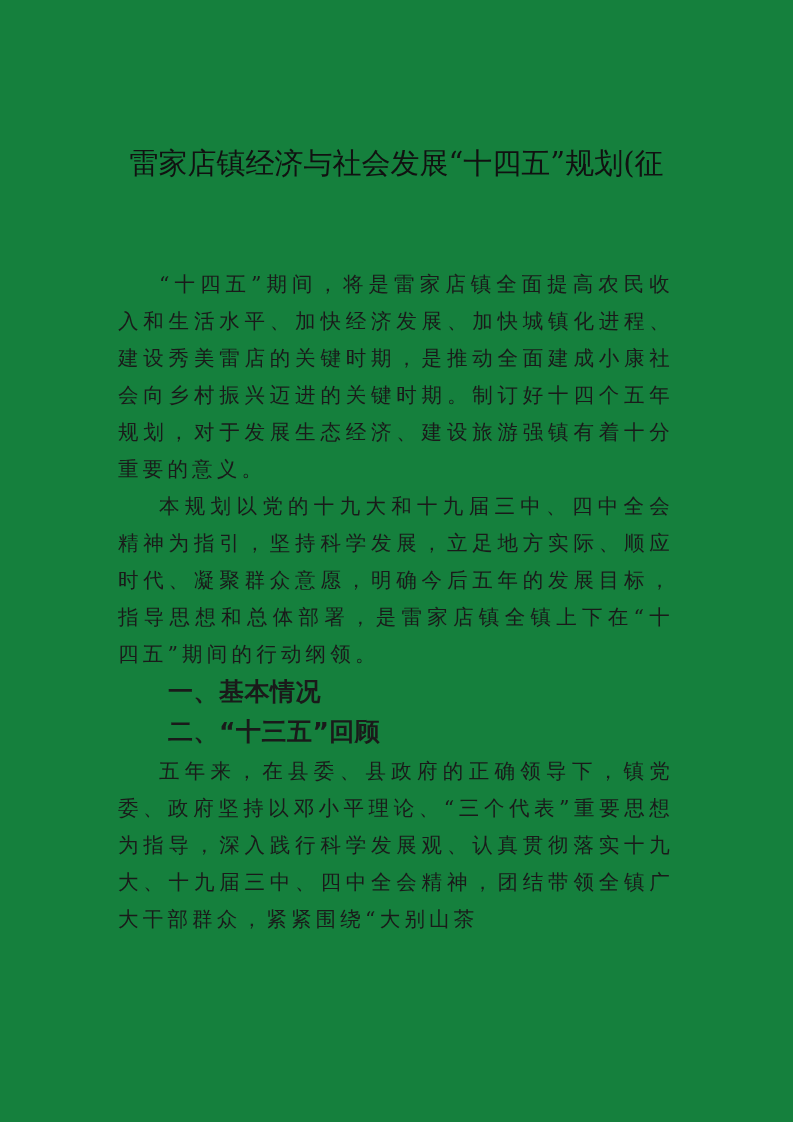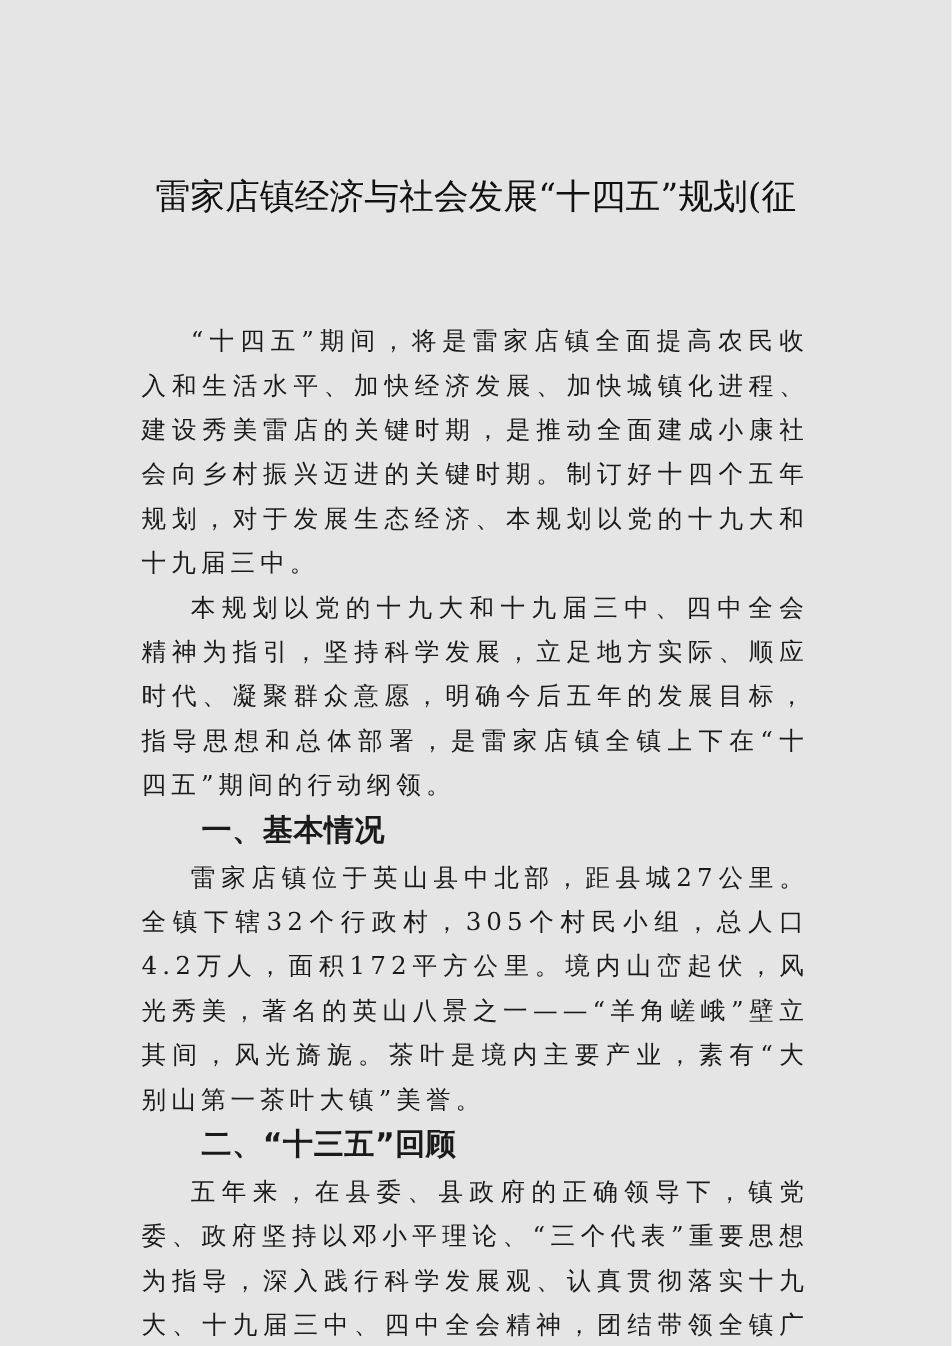--- a/index.html
+++ b/index.html
@@ -1,19 +1,19 @@
 <!DOCTYPE html>
 <html><head>
 <meta charset="utf-8">
 <style>
   html, body { margin: 0; padding: 0; background: #ffffff; }
   body { width: 793px; height: 1122px; position: relative; overflow: hidden; }
   .page {
     position: absolute; left: 0; top: 0; width: 793px; height: 1122px;
-    background: #e5e5e5; color: #000000;
+    background: #15803d; color: #000000;
     font-family: "DejaVu Serif", "Liberation Serif", serif;
   }
   .title {
     position: absolute; left: 100px; width: 593px; top: 140px;
     text-align: center; font-size: 29px; line-height: 46px; margin: 0;
     font-weight: normal; color: #111;
   }
   .body {
     position: absolute; left: 118px; width: 556px; top: 266px;
     font-size: 20.5px; line-height: 37px; color: #1a1a1a;
@@ -26,22 +26,21 @@
 </style>
 </head>
 <body>
 
 <div class="page">
   <h1 class="title">
     <span>雷家店镇经济与社会发展“十四五”规划(征</span><br>
   </h1>
 
   <div class="body">
-    <p class="p">“十四五”期间，将是雷家店镇全面提高农民收入和生活水平、加快经济发展、加快城镇化进程、建设秀美雷店的关键时期，是推动全面建成小康社会向乡村振兴迈进的关键时期。制订好十四个五年规划，对于发展生态经济、本规划以党的十九大和十九届三中。</p>
+    <p class="p">“十四五”期间，将是雷家店镇全面提高农民收入和生活水平、加快经济发展、加快城镇化进程、建设秀美雷店的关键时期，是推动全面建成小康社会向乡村振兴迈进的关键时期。制订好十四个五年规划，对于发展生态经济、建设旅游强镇有着十分重要的意义。</p>
     <p class="p">本规划以党的十九大和十九届三中、四中全会精神为指引，坚持科学发展，立足地方实际、顺应时代、凝聚群众意愿，明确今后五年的发展目标，指导思想和总体部署，是雷家店镇全镇上下在“十四五”期间的行动纲领。</p>
 
     <h2 class="h">一、基本情况</h2>
-    <p class="p">雷家店镇位于英山县中北部，距县城27公里。全镇下辖32个行政村，305个村民小组，总人口4.2万人，面积172平方公里。境内山峦起伏，风光秀美，著名的英山八景之一——“羊角嵯峨”壁立其间，风光旖旎。茶叶是境内主要产业，素有“大别山第一茶叶大镇”美誉。</p>
 
     <h2 class="h">二、“十三五”回顾</h2>
     <p class="p">五年来，在县委、县政府的正确领导下，镇党委、政府坚持以邓小平理论、“三个代表”重要思想为指导，深入践行科学发展观、认真贯彻落实十九大、十九届三中、四中全会精神，团结带领全镇广大干部群众，紧紧围绕“大别山茶</p>
   </div>
 </div>
 
 </body></html>

